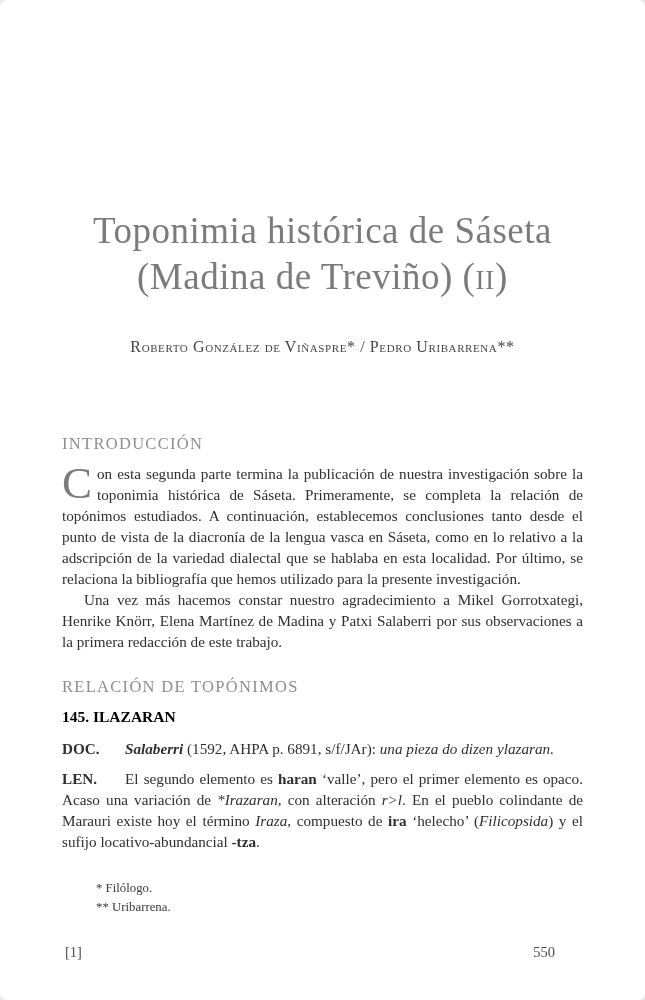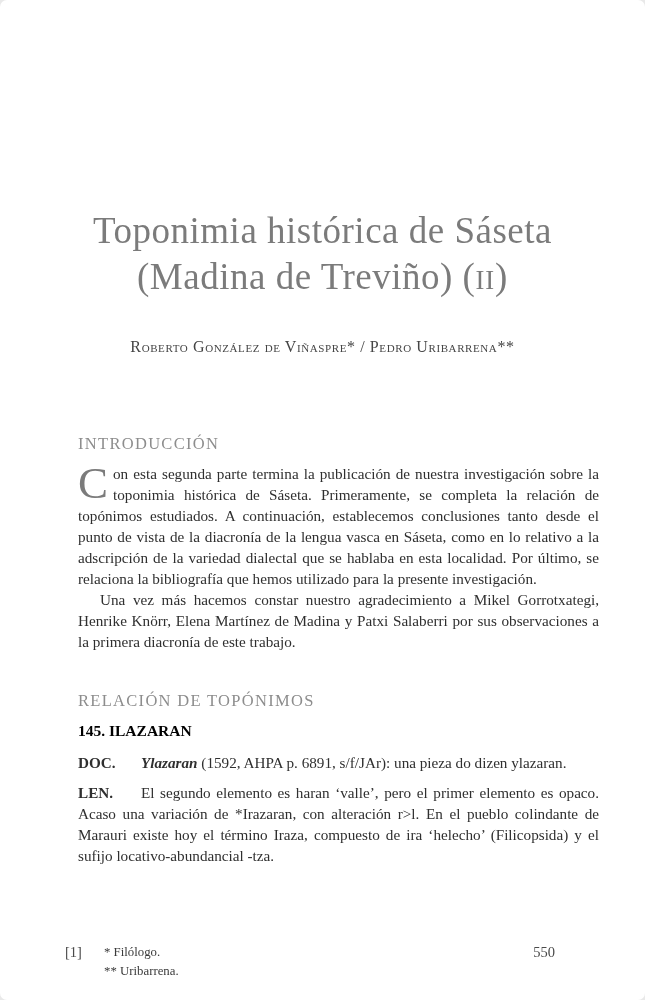--- a/index.html
+++ b/index.html
@@ -27,21 +27,21 @@
   .authors{
     position:absolute;top:338px;left:0;right:0;
     text-align:center;
     font-variant:small-caps;
     font-size:16px;
     letter-spacing:0.6px;
     color:#454545;
   }
   
   .main{
-    position:absolute;top:434px;left:78px;width:521px;
+    position:absolute;top:434px;left:62px;width:521px;
   }
   .section-heading{
     color:#8d8d8d;
     font-size:16.5px;
     letter-spacing:1.3px;
     margin:0 0 9px 0;
     font-weight:normal;
   }
   .body-par{
     margin:0;
@@ -51,43 +51,42 @@
     color:#2f2f2f;
   }
   .drop-cap{
     float:left;
     font-size:45px;
     line-height:36px;
     padding:2px 5px 0 0;
     color:#7b7b7b;
   }
   .indent{text-indent:22px;}
-  .heading-relacion{margin-top:39px;margin-bottom:11px;}
+  .heading-relacion{margin-top:25px;margin-bottom:11px;}
   .entry-title{
     margin:0 0 12px 0;
     font-size:15.5px;
     font-weight:bold;
     color:#000000;
   }
   .hang-par{margin:0 0 9px 0;}
   .par-label{
     display:inline-block;
     width:63px;
     font-weight:bold;
   }
-  .seg-b{font-weight:normal;}
-  .seg-i{}
+  .seg-b{font-weight:bold;}
+  .seg-i{font-style:italic;}
   .seg-bi{font-weight:bold;font-style:italic;}
   
   .footnotes{
-    position:absolute;top:943px;left:96px;
+    position:absolute;top:879px;left:96px;
     font-size:12.8px;
     line-height:19px;
     color:#3a3a3a;
-    margin-left:8px;
   }
   
   .footer{
     position:absolute;top:944px;left:65px;right:90px;
     font-size:14.5px;
     color:#4a4a4a;
   }
   .footer-left{float:left;}
   .footer-right{float:right;}
 </style>
@@ -102,27 +101,27 @@
   </div>
 
   <div class="authors">Roberto González de Viñaspre* / Pedro Uribarrena**</div>
 
   <div class="main">
 
     <h2 class="section-heading">INTRODUCCIÓN</h2>
 
     <p class="body-par"><span class="drop-cap">C</span><span>on esta segunda parte termina la publicación de nuestra investigación sobre la toponimia histórica de Sáseta. Primeramente, se completa la relación de topónimos estudiados. A continuación, establecemos conclusiones tanto desde el punto de vista de la diacronía de la lengua vasca en Sáseta, como en lo relativo a la adscripción de la variedad dialectal que se hablaba en esta localidad. Por último, se relaciona la bibliografía que hemos utilizado para la presente investigación.</span></p>
 
-    <p class="body-par indent">Una vez más hacemos constar nuestro agradecimiento a Mikel Gorrotxategi, Henrike Knörr, Elena Martínez de Madina y Patxi Salaberri por sus observaciones a la primera diacronía de este trabajo.</p>
+    <p class="body-par indent">Una vez más hacemos constar nuestro agradecimiento a Mikel Gorrotxategi, Henrike Knörr, Elena Martínez de Madina y Patxi Salaberri por sus observaciones a la primera redacción de este trabajo.</p>
 
     <h2 class="section-heading heading-relacion">RELACIÓN DE TOPÓNIMOS</h2>
 
     <p class="entry-title">145. ILAZARAN</p>
 
-    <p class="body-par hang-par"><span class="par-label">DOC.</span><span><span class="seg-bi">Ylazaran</span><span> (1592, AHPA p. 6891, s/f/JAr): </span><span class="seg-i">una pieza do dizen ylazaran.</span></span></p>
+    <p class="body-par hang-par"><span class="par-label">DOC.</span><span><span class="seg-bi">Salaberri</span><span> (1592, AHPA p. 6891, s/f/JAr): </span><span class="seg-i">una pieza do dizen ylazaran.</span></span></p>
 
     <p class="body-par hang-par"><span class="par-label">LEN.</span><span><span>El segundo elemento es </span><span class="seg-b">haran</span><span> ‘valle’, pero el primer elemento es opaco. Acaso una variación de </span><span class="seg-i">*Irazaran</span><span>, con alteración </span><span class="seg-i">r&gt;l</span><span>. En el pueblo colindante de Marauri existe hoy el término </span><span class="seg-i">Iraza</span><span>, compuesto de </span><span class="seg-b">ira</span><span> ‘helecho’ (</span><span class="seg-i">Filicopsida</span><span>) y el sufijo locativo-abundancial </span><span class="seg-b">-tza</span><span>.</span></span></p>
 
   </div>
 
   <div class="footnotes">
     <div>* Filólogo.</div>
     <div>** Uribarrena.</div>
   </div>
 

